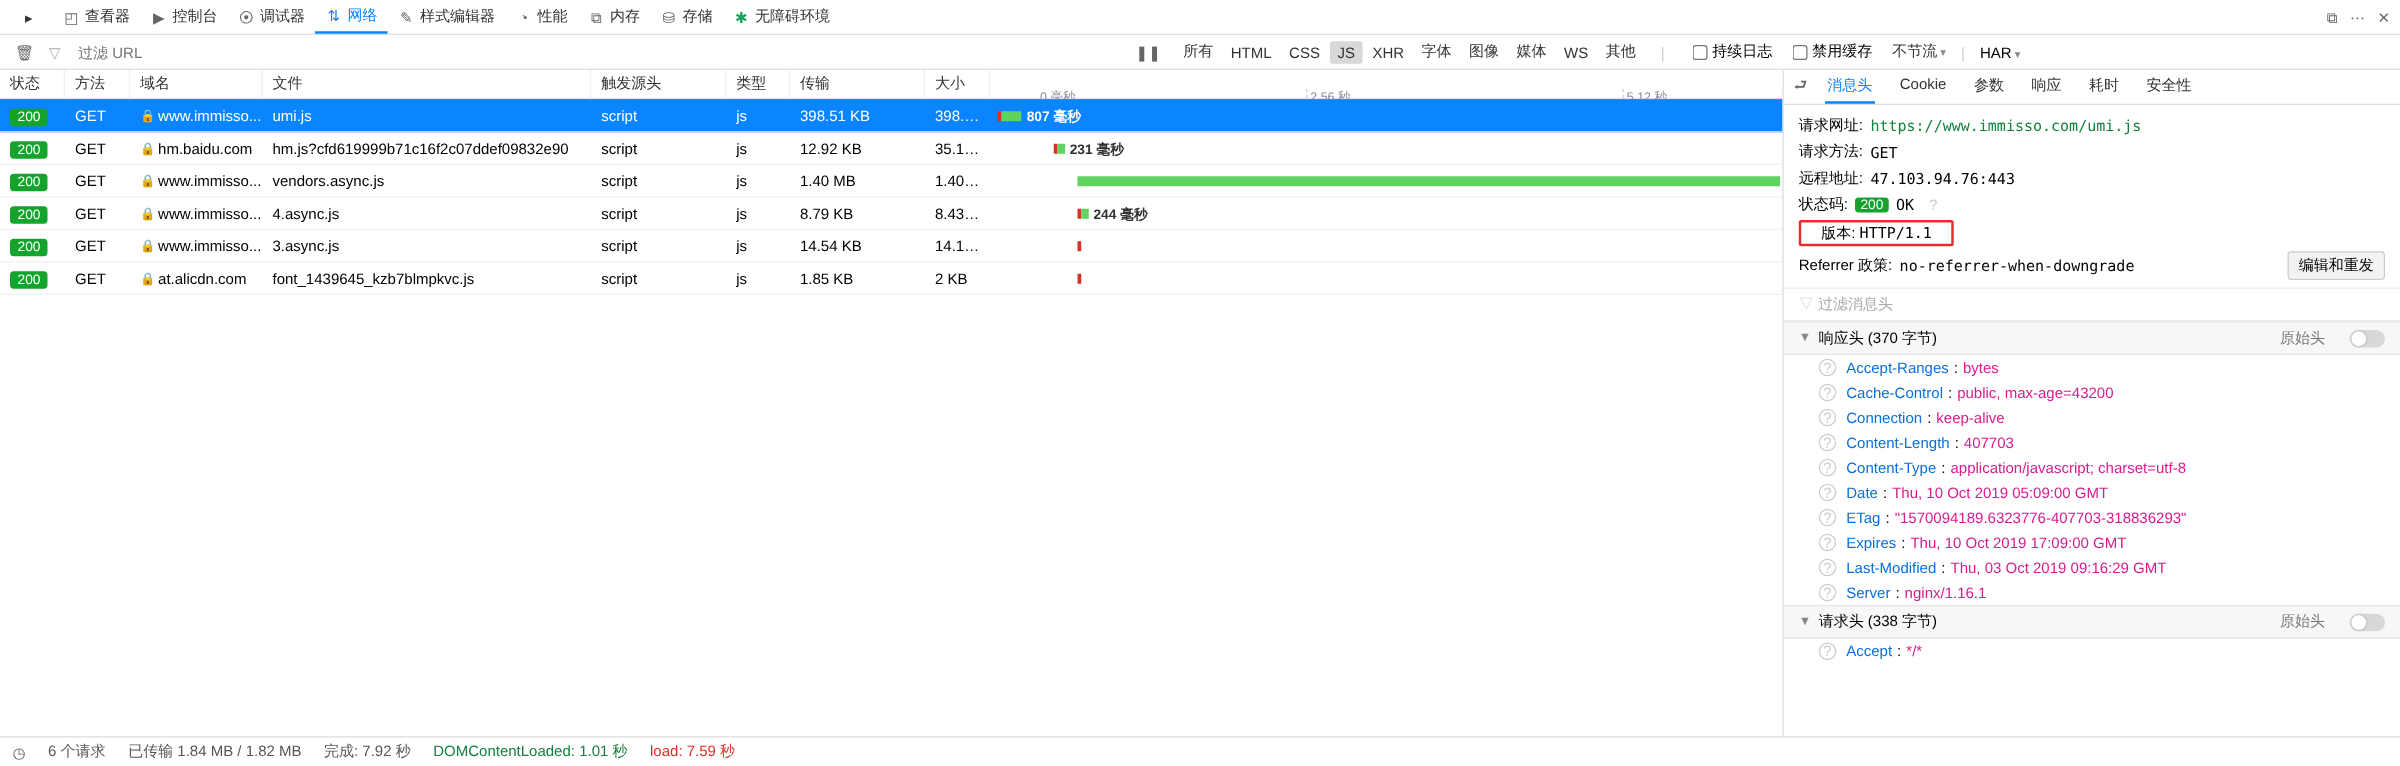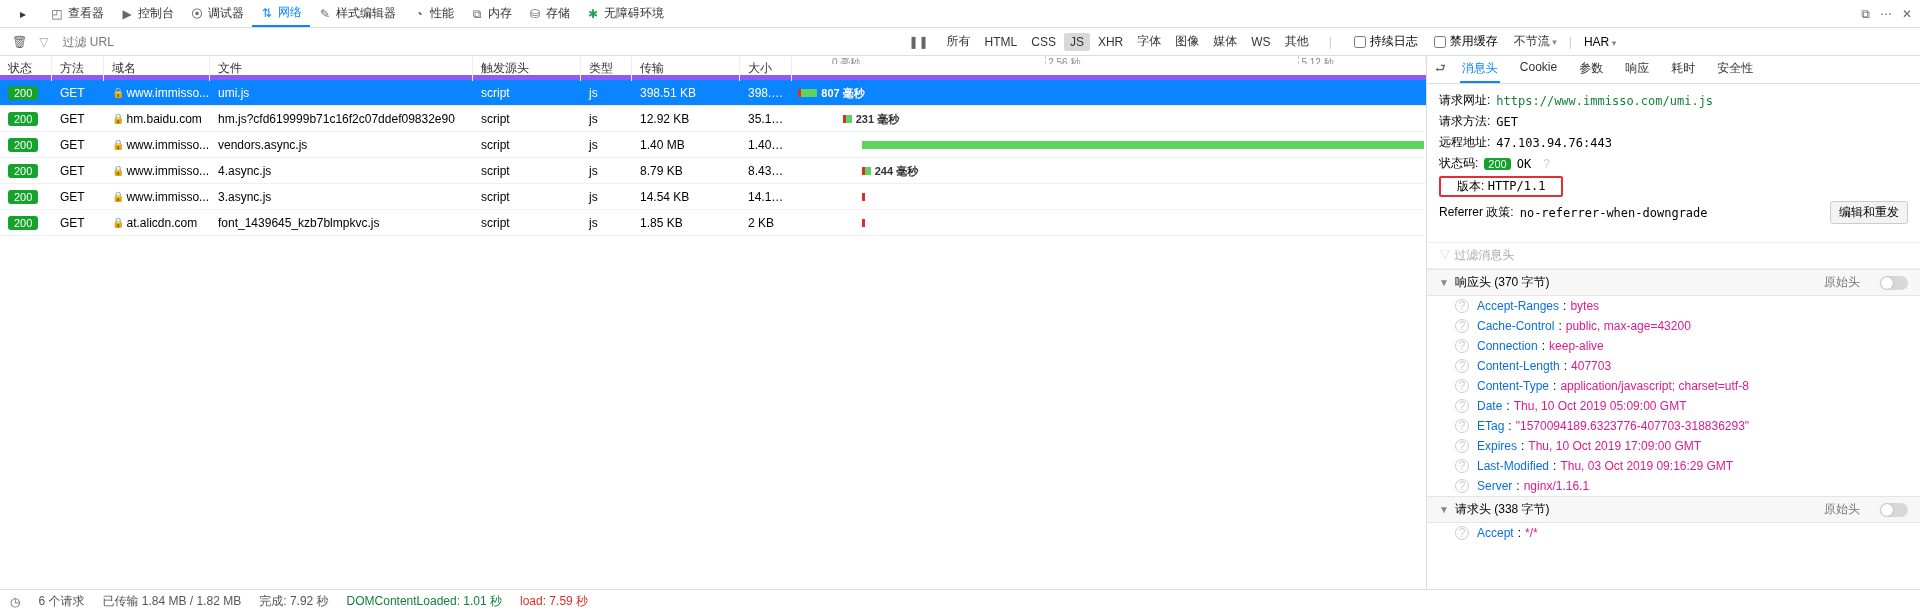--- a/index.html
+++ b/index.html
@@ -13,21 +13,21 @@
 .trash-btn,.pause-btn{padding:2px 4px;cursor:pointer;color:#666}
 .filter-input{flex:0 0 840px;border:none;outline:none;padding:4px 6px;color:#aaa}
 .filter-types{display:flex;gap:2px;align-items:center}
 .ftype{padding:2px 6px;cursor:pointer;color:#333;border-radius:2px}
 .ftype.active{background:#d8d8d8}
 .chk{display:flex;align-items:center;gap:4px;margin-left:8px}
 .chk input{width:12px;height:12px}
 .throttle{margin-left:8px;color:#333}
 .main{flex:1;display:flex;overflow:hidden}
 .left-pane{flex:1;display:flex;flex-direction:column;border-right:1px solid #ddd;overflow:hidden}
-.table-header{display:flex;height:24px;border-bottom:5px solid #8b5cf6;align-items:flex-start;background:#fff;position:relative}
+.table-header{display:flex;height:24px;border-bottom:1px solid #8b5cf6;align-items:flex-end;background:#fff;position:relative}
 .th{padding:4px 8px;color:#333;border-right:1px solid #eee;overflow:hidden;white-space:nowrap}
 .th-status{width:52px}.th-method{width:52px}.th-domain{width:106px}.th-file{width:263px}.th-init{width:108px}.th-type{width:51px}.th-transfer{width:108px}.th-size{width:52px}
 .th-waterfall{flex:1;position:relative}
 .tick{position:absolute;top:0;bottom:0;border-left:1px dashed #ccc;font-size:10px;color:#888;padding-left:2px}
 .table-body{flex:1;overflow:auto}
 .row{display:flex;height:26px;align-items:center;border-bottom:1px solid #f0f0f0}
 .row.selected{background:#0a84ff;color:#fff}
 .row.selected .badge{background:#15a32e;color:#fff}
 .row.selected .lock{color:#fff}
 .cell{padding:4px 8px;overflow:hidden;white-space:nowrap;text-overflow:ellipsis}
@@ -50,21 +50,21 @@
 .dtab{cursor:pointer;color:#333;padding:4px 2px}
 .dtab.active{color:#0a84ff;border-bottom:2px solid #0a84ff}
 .detail-body{flex:1;overflow:auto;padding:6px 0}
 .kv{padding:2px 12px;display:flex;gap:6px;align-items:center}
 .kv b{font-weight:normal}
 .kv .mono{font-family:Consolas,monospace}
 .kv .url{color:#15803d}
 .status-ok{background:#15a32e;color:#fff;padding:0 4px;border-radius:3px;font-size:11px}
 .highlight-box{border:2px solid #e03030;padding:0 16px;display:inline-block;border-radius:2px}
 .edit-btn{margin-left:auto;border:1px solid #ccc;padding:2px 8px;background:#f3f3f3;cursor:pointer;border-radius:3px}
-.filter-headers{padding:4px 12px;color:#aaa;border-top:1px solid #eee;border-bottom:1px solid #eee;margin-top:16px}
+.filter-headers{padding:4px 12px;color:#aaa;border-top:1px solid #eee;border-bottom:1px solid #eee;margin-top:4px}
 .section-hdr{padding:4px 12px;background:#f7f7f7;border-top:1px solid #e5e5e5;border-bottom:1px solid #e5e5e5;display:flex;align-items:center;gap:6px}
 .section-hdr .arrow{color:#888;font-size:10px}
 .raw-toggle{margin-left:auto;display:flex;align-items:center;gap:20px;color:#777}
 .toggle-sw{width:28px;height:14px;background:#d8d8d8;border-radius:7px;position:relative}
 .toggle-sw::after{content:"";position:absolute;width:12px;height:12px;background:#fff;border-radius:50%;top:1px;left:1px;box-shadow:0 0 2px rgba(0,0,0,.3)}
 .hdr-item{padding:3px 12px 3px 28px;display:flex;gap:4px;align-items:center}
 .hdr-item .q{color:#ccc;font-size:12px;border:1px solid #ccc;border-radius:50%;width:14px;height:14px;display:inline-flex;align-items:center;justify-content:center;margin-right:4px}
 .hdr-item .hname{color:#0a6fd8}
 .hdr-item .hval{color:#d81b8e}
 .corner-icons{display:flex;gap:10px;margin-left:auto;color:#666}

